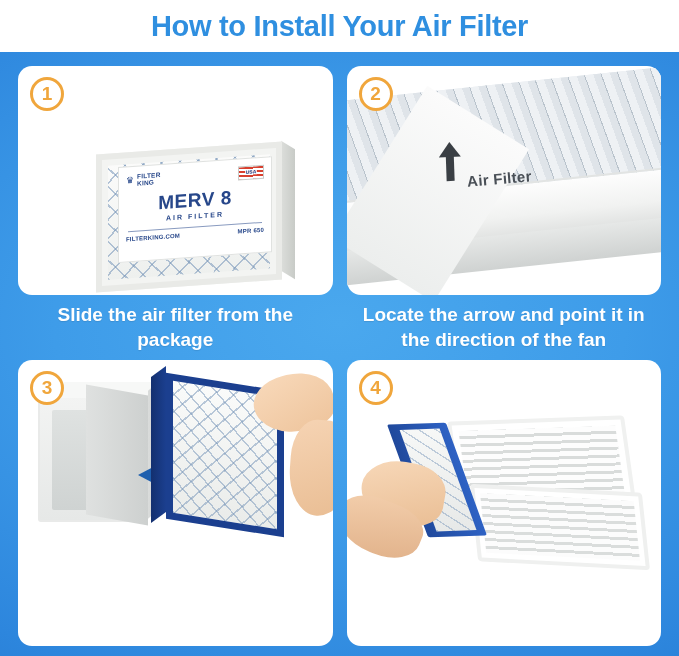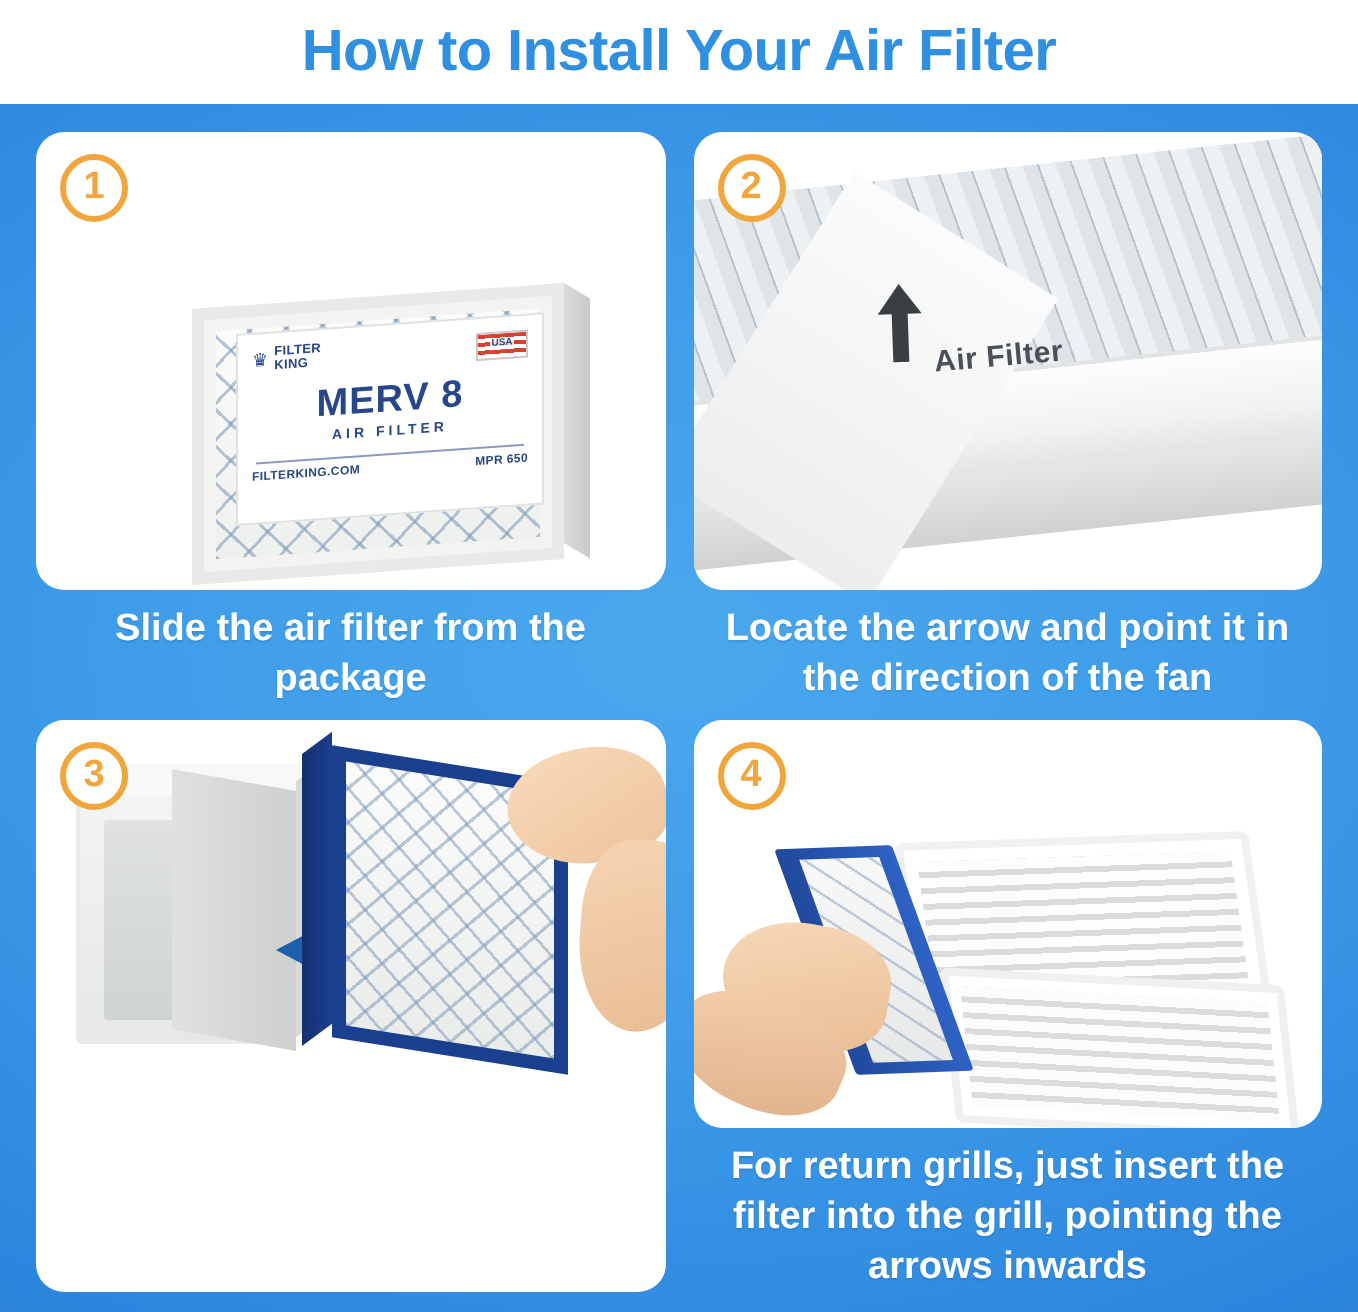--- a/index.html
+++ b/index.html
@@ -617,17 +617,16 @@
           <div class="p4-grill2">
             <div class="p4-louvers2"></div>
           </div>
           <div class="p4-filter">
             <div class="p4-filter-face"></div>
           </div>
           <div class="hand p4-hand"></div>
           <div class="hand p4-arm"></div>
         </div>
       </div>
-      <div class="caption">For return grills, just insert the filter into the grill, pointing the arrows inwards</div>
     </div>
 
   </div>
 </div>
 
 </body></html>

